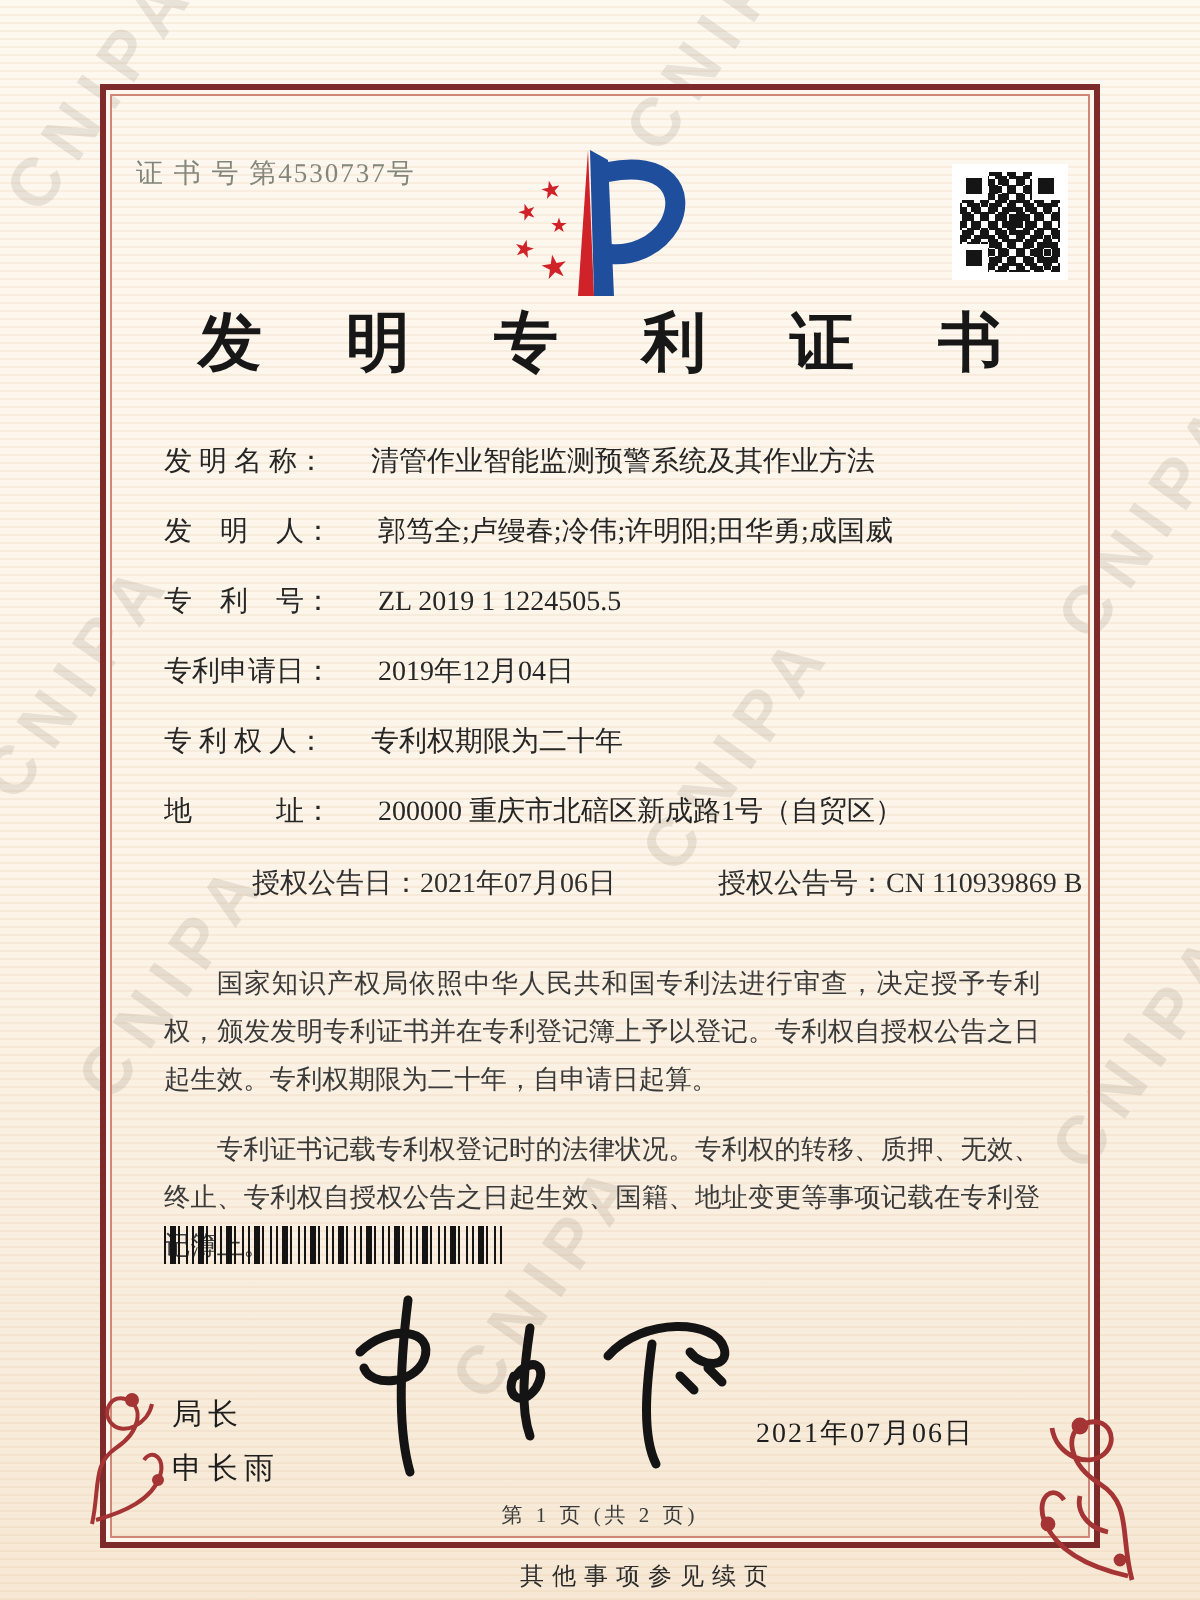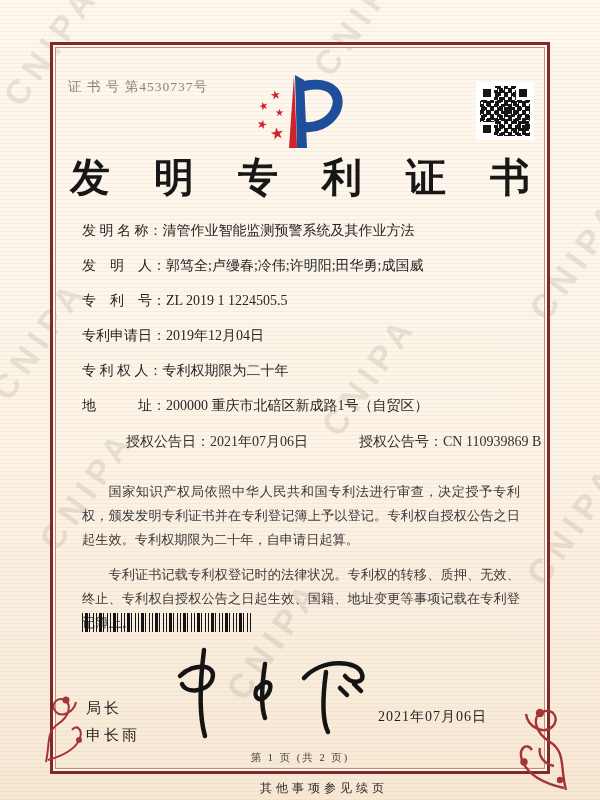--- a/index.html
+++ b/index.html
@@ -36,26 +36,26 @@
     position:absolute;inset:4px;
     background:
       conic-gradient(#151515 25%, transparent 0 50%, #151515 0 75%, transparent 0) 0 0/7px 7px,
       conic-gradient(transparent 25%, #151515 0 50%, transparent 0 75%, #151515 0) 1px 2px/9px 9px;
   }
   .qr-finder{position:absolute;width:14px;height:14px;background:#151515;
     box-shadow:inset 0 0 0 3px #fff, inset 0 0 0 5px #151515;}
   .qr-f1{left:4px;top:4px}.qr-f2{right:4px;top:4px}.qr-f3{left:4px;bottom:4px}
   .title{
     position:absolute;left:0;right:0;top:150px;text-align:center;
-    font-size:40px;font-weight:bold;color:#171717;letter-spacing:17px;text-indent:17px;
+    font-size:32px;font-weight:bold;color:#171717;letter-spacing:17px;text-indent:17px;
   }
   .fields{position:absolute;left:82px;top:222px;width:445px;}
   .frow{height:35px;font-size:14px;white-space:nowrap;}
   .frow .lbl{color:#262626;}
-  .frow .val{color:#262626;}
+  .frow .val{color:#262626;margin-left:23px;}
   .grant-row{position:absolute;left:82px;top:433px;width:460px;font-size:14px;white-space:nowrap;margin-left:44px;}
   .grant-row .pair2{position:absolute;left:233px;top:0;font-family:Liberation Serif, serif;}
   .paras{position:absolute;left:70px;top:468px;width:462px;font-size:13.2px;line-height:1.8;color:#3a3a3a;}
   .paras p{margin:12px;text-indent:2em;text-align:justify;}
   .barcode{
     position:absolute;left:82px;top:613px;width:170px;height:19px;
     background:repeating-linear-gradient(90deg,
       #141414 0 1px, transparent 1px 3px,
       #141414 3px 6px, transparent 6px 7px,
       #141414 7px 8px, transparent 8px 11px,

